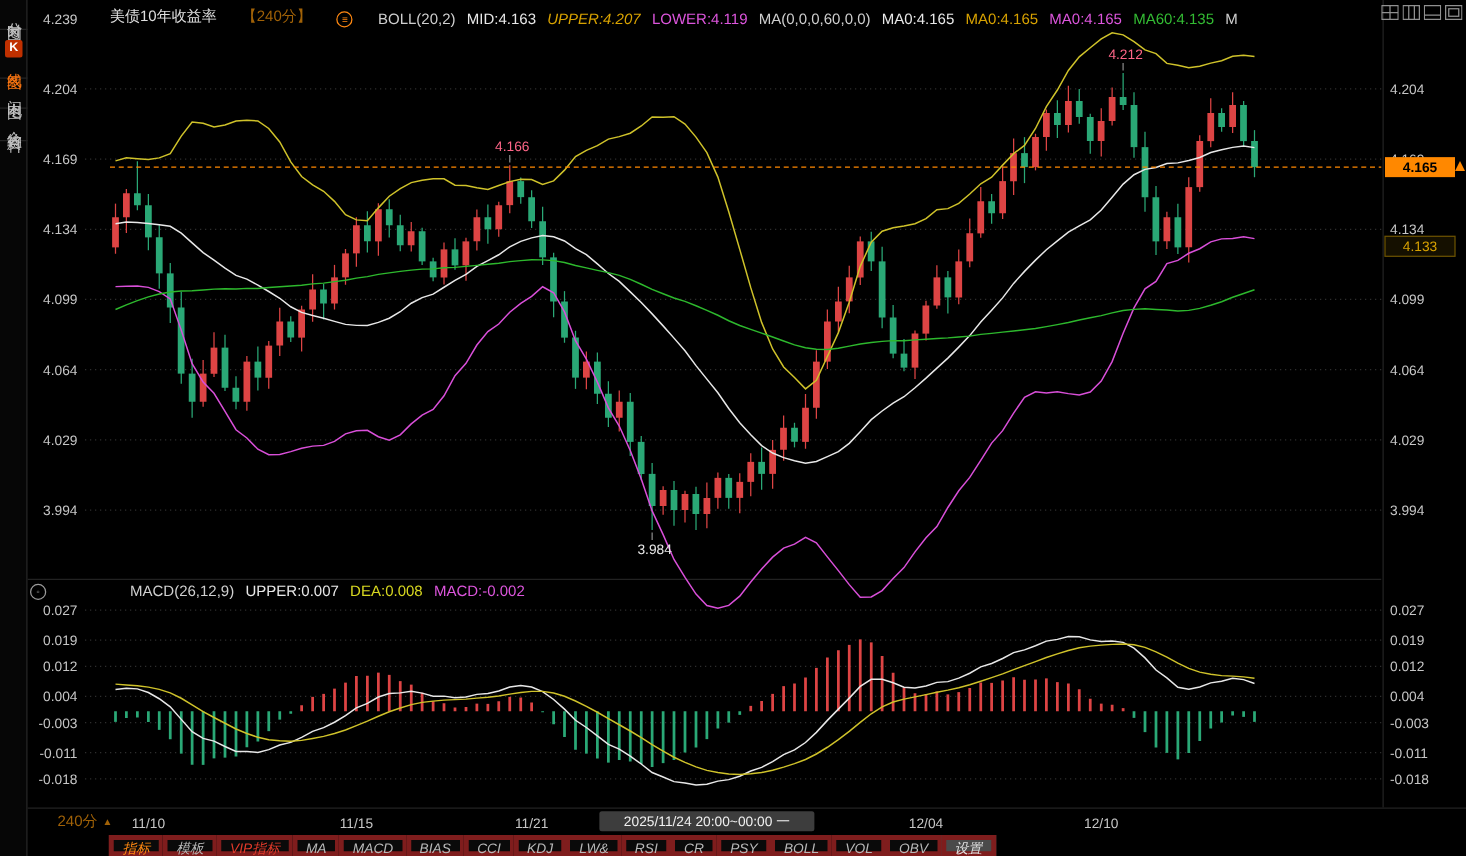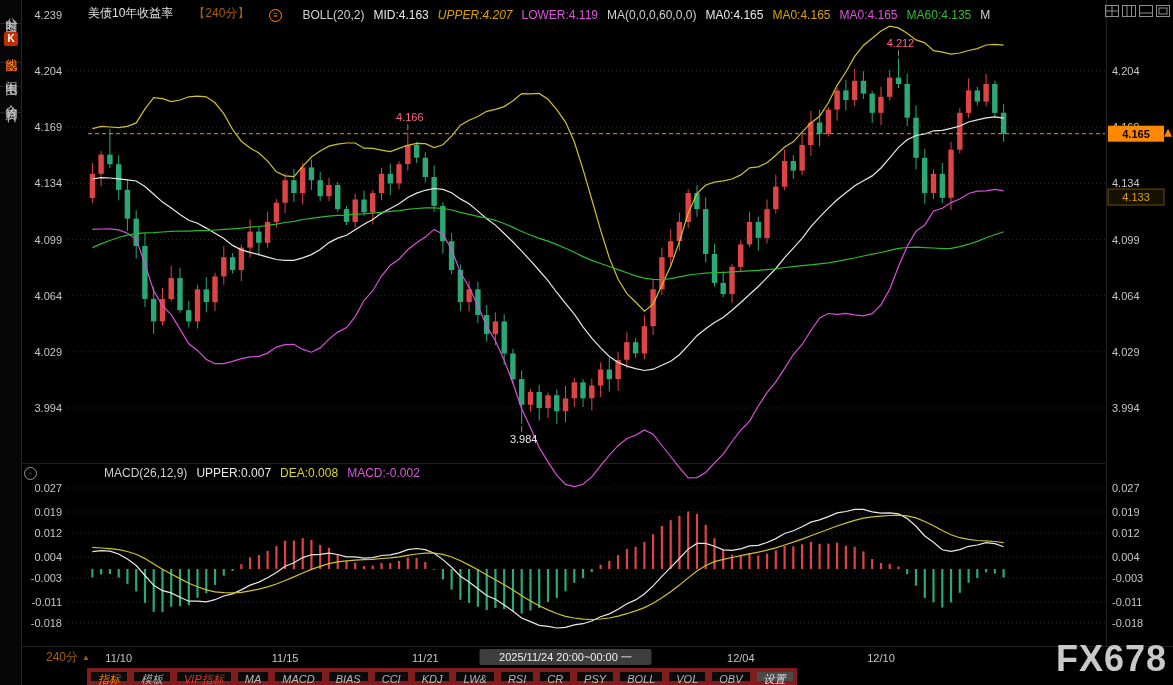--- a/index.html
+++ b/index.html
@@ -545,15 +545,14 @@
       <span class="tb-item">LW&amp;</span>
       <span class="tb-item">RSI</span>
       <span class="tb-item">CR</span>
       <span class="tb-item">PSY</span>
       <span class="tb-item">BOLL</span>
       <span class="tb-item">VOL</span>
       <span class="tb-item">OBV</span>
       <span class="tb-item accent-chip">设置</span>
     </nav>
 
-  <div id="watermark">FX678</div>
 
 </div>
 
 </body></html>

